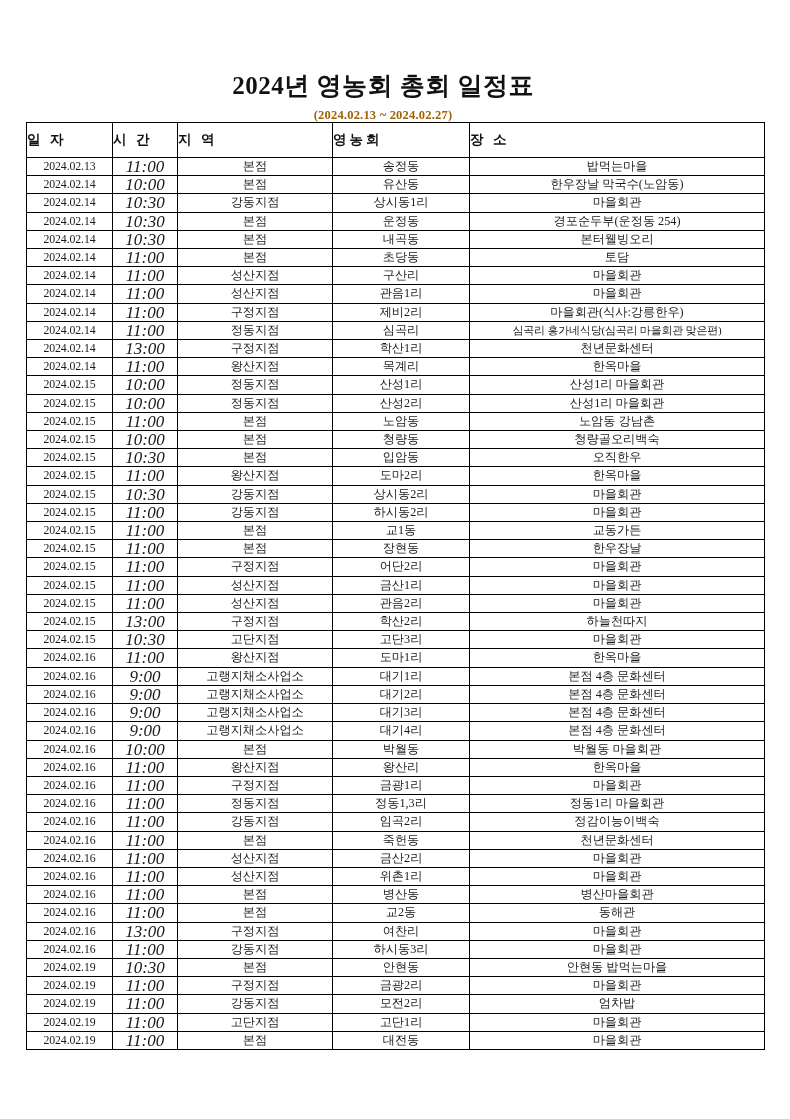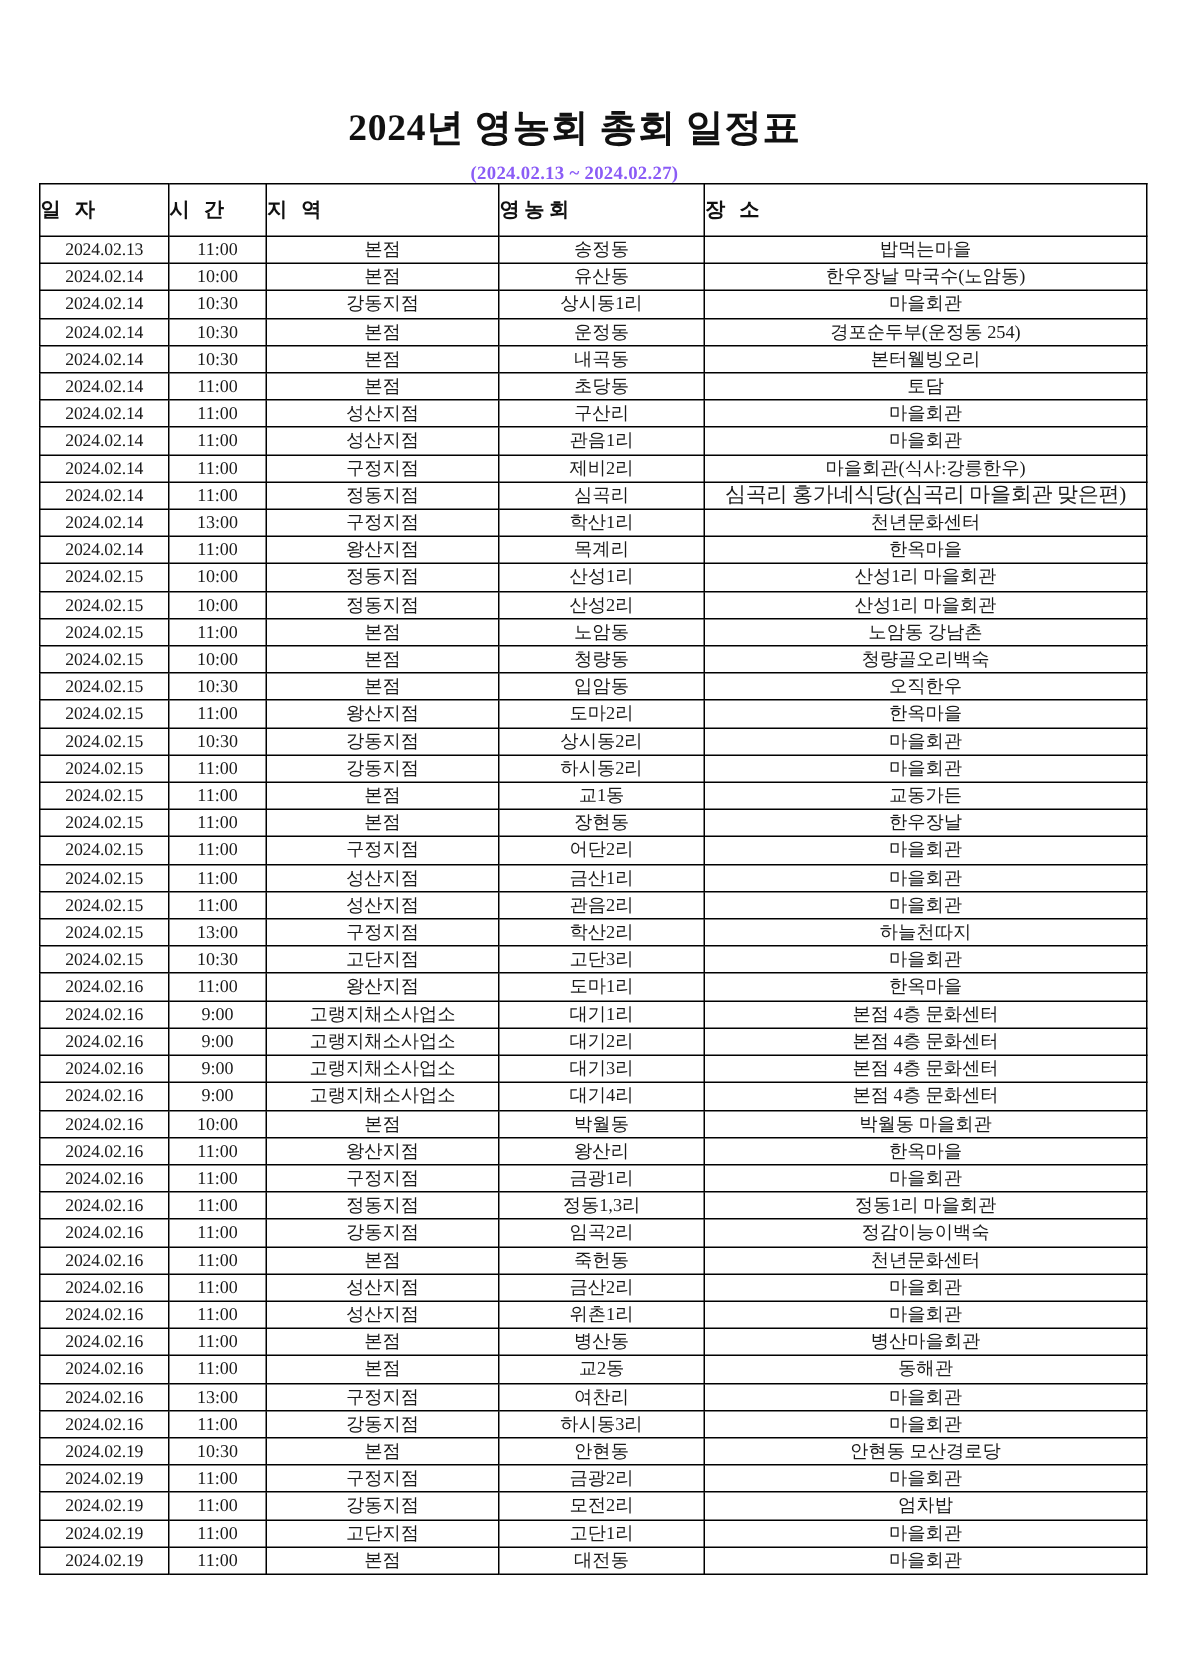--- a/index.html
+++ b/index.html
@@ -31,21 +31,21 @@
     line-height: 1.1;
     color: #111;
   }
   .doc-subtitle {
     text-align: center;
     font-size: 12.5px;
     font-weight: bold;
     margin: 0;
     padding-top: 8px;
     padding-bottom: 10px;
-    color: #8b5cf6;
+    color: #a16207;
     letter-spacing: 0.2px;
   }
   .table-wrap {
     position: absolute;
     left: 26px;
     top: 122px;
     width: 738px;
   }
   table.schedule {
     border-collapse: collapse;
@@ -82,24 +82,25 @@
     padding: 0 2px;
     white-space: nowrap;
     overflow: hidden;
     color: #1a1a1a;
   }
   table.schedule td.date {
     font-size: 11.8px;
     letter-spacing: -0.1px;
   }
   table.schedule td.time {
-    font-size: 12px;
+    font-size: 17px;
+    font-style: italic;
   }
   table.schedule td.small {
-    font-size: 14px;
+    font-size: 11px;
     letter-spacing: -0.2px;
   }
   table.schedule tbody tr:first-child td {
     border-top-width: 1.2px;
     text-align: center;
   }
 </style>
 </head>
 <body>
 
@@ -434,21 +435,21 @@
             <td class="time">11:00</td>
             <td>강동지점</td>
             <td>하시동3리</td>
             <td>마을회관</td>
           </tr>
           <tr>
             <td class="date">2024.02.19</td>
             <td class="time">10:30</td>
             <td>본점</td>
             <td>안현동</td>
-            <td>안현동 모산경로당</td>
+            <td>안현동 밥먹는마을</td>
           </tr>
           <tr>
             <td class="date">2024.02.19</td>
             <td class="time">11:00</td>
             <td>구정지점</td>
             <td>금광2리</td>
             <td>마을회관</td>
           </tr>
           <tr>
             <td class="date">2024.02.19</td>

